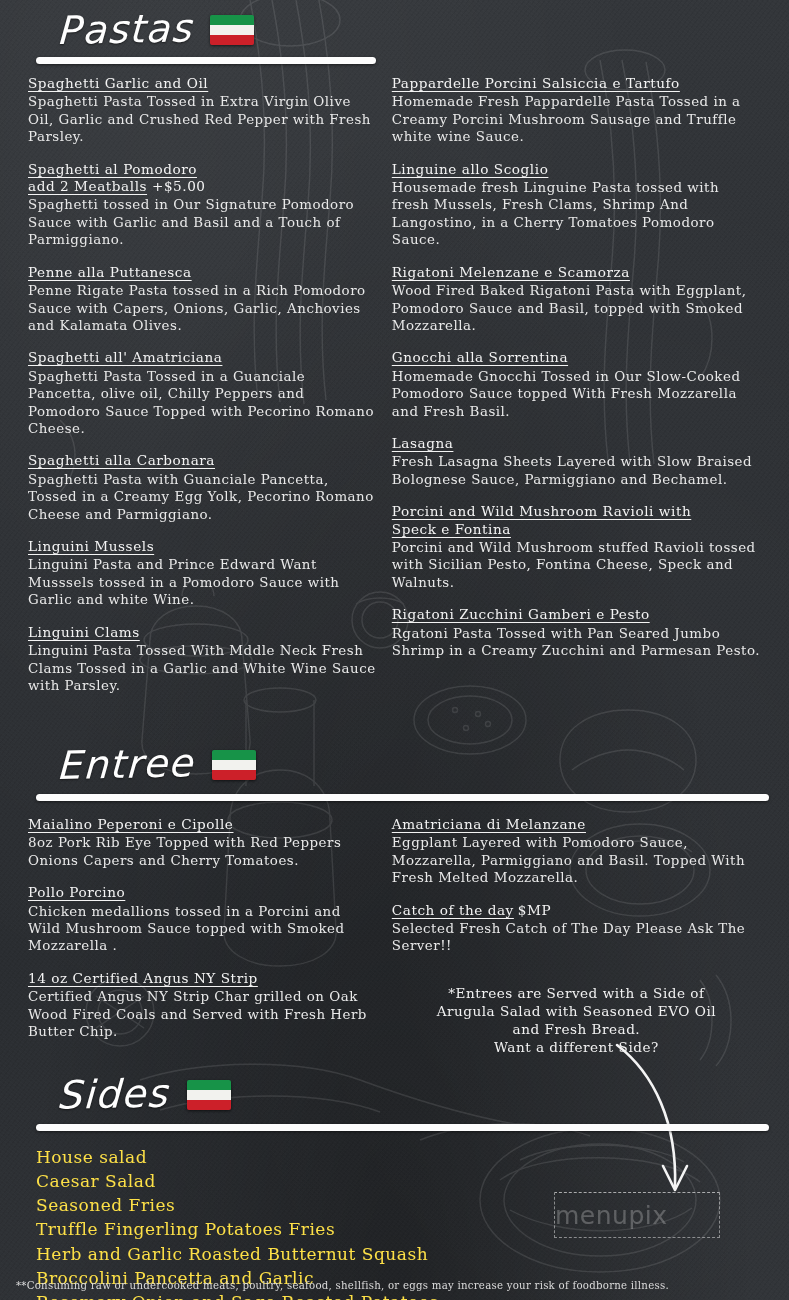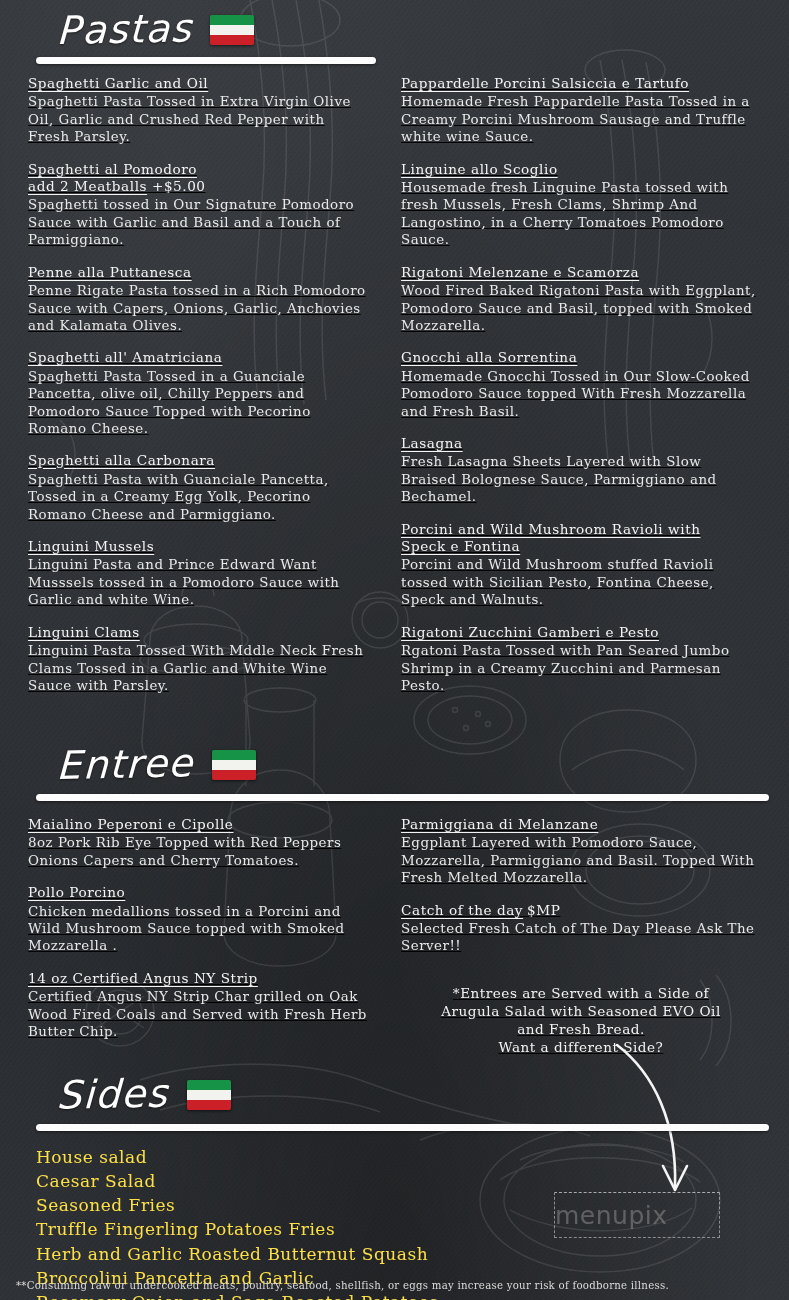--- a/index.html
+++ b/index.html
@@ -86,22 +86,21 @@
     background: #fdfdfd;
     border-radius: 4px;
     box-shadow: 0 1px 3px rgba(0,0,0,.5);
   }
   .rule-pastas { margin: 8px 10px 10px 8px; width: 340px; }
   .rule-wide   { margin: 10px 8px 14px 8px; width: 100%; }
 
   
   .cols {
     display: flex;
-    gap: 32px;
-    text-decoration: underline;
+    gap: 14px;
   }
   .col { width: 360px; }
   .col.right { width: 380px; }
 
   .item { margin-bottom: 14px; }
   .item-name {
     font-family: "DejaVu Serif", serif;
     font-size: 13.6px;
     color: #f4f4f4;
     letter-spacing: .55px;
@@ -378,21 +377,21 @@
         <div class="item">
           <div class="item-name">14 oz Certified Angus NY Strip</div>
           <div class="item-desc">Certified Angus NY Strip Char grilled on Oak Wood Fired Coals and Served with Fresh Herb Butter Chip.</div>
         </div>
 
       </div>
 
       <div class="col right">
 
         <div class="item">
-          <div class="item-name">Parmiggiana di Melanzane</div>
+          <div class="item-name">Amatriciana di Melanzane</div>
           <div class="item-desc">Eggplant Layered with Pomodoro Sauce, Mozzarella, Parmiggiano and Basil. Topped With Fresh Melted Mozzarella.</div>
         </div>
 
         <div class="item">
           <div>
             <span class="item-name">Catch of the day</span>
             <span class="item-sub price" style="display:inline">$MP</span>
           </div>
           <div class="item-desc">Selected Fresh Catch of The Day Please Ask The Server!!</div>
         </div>

